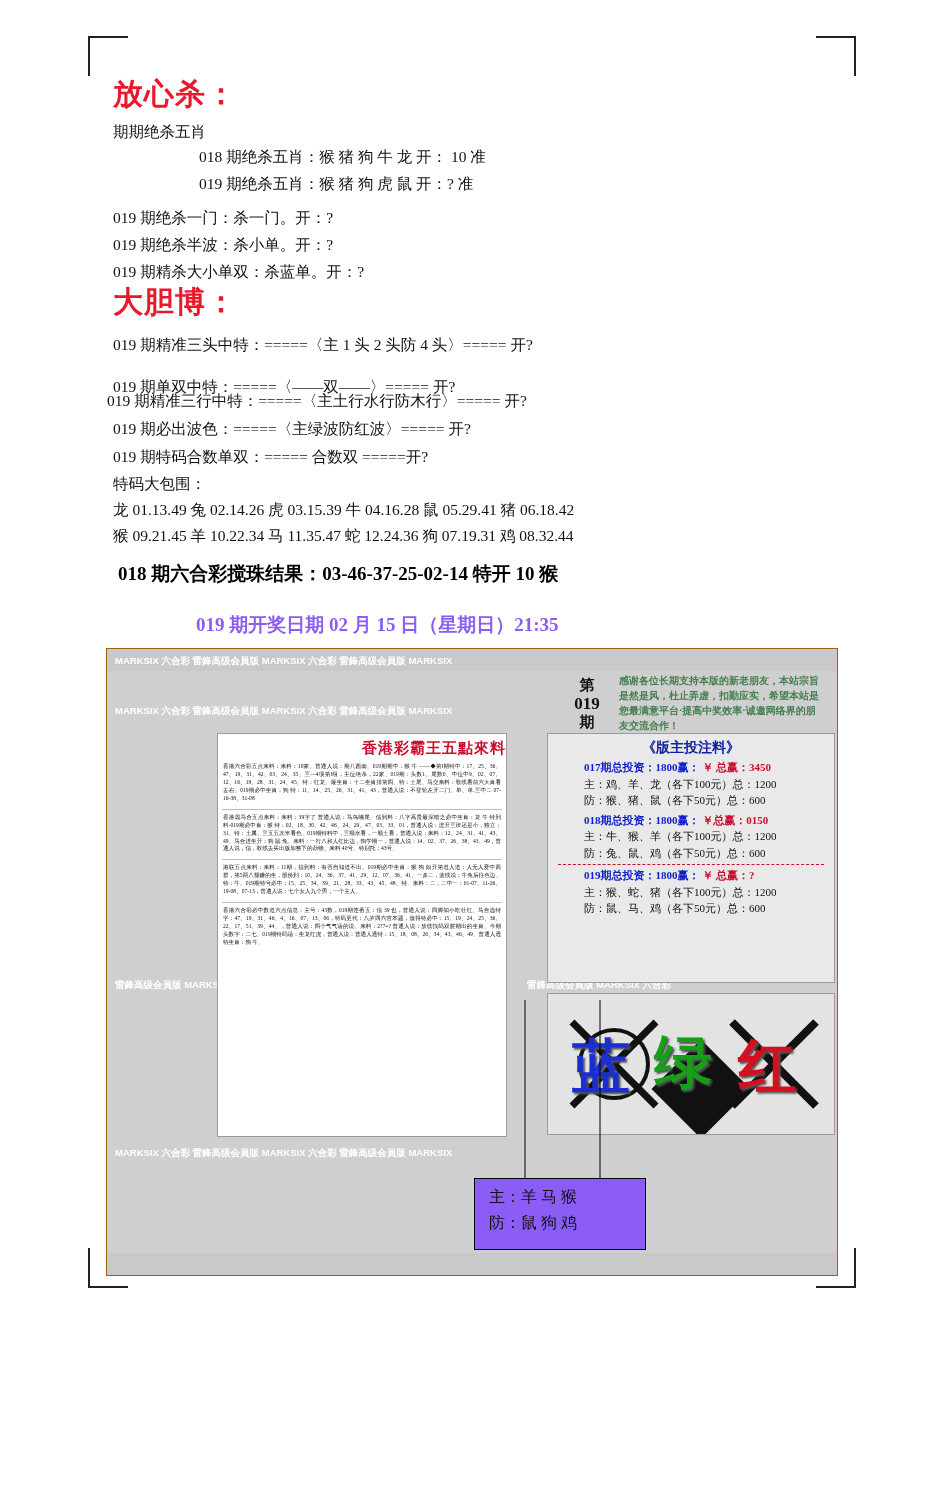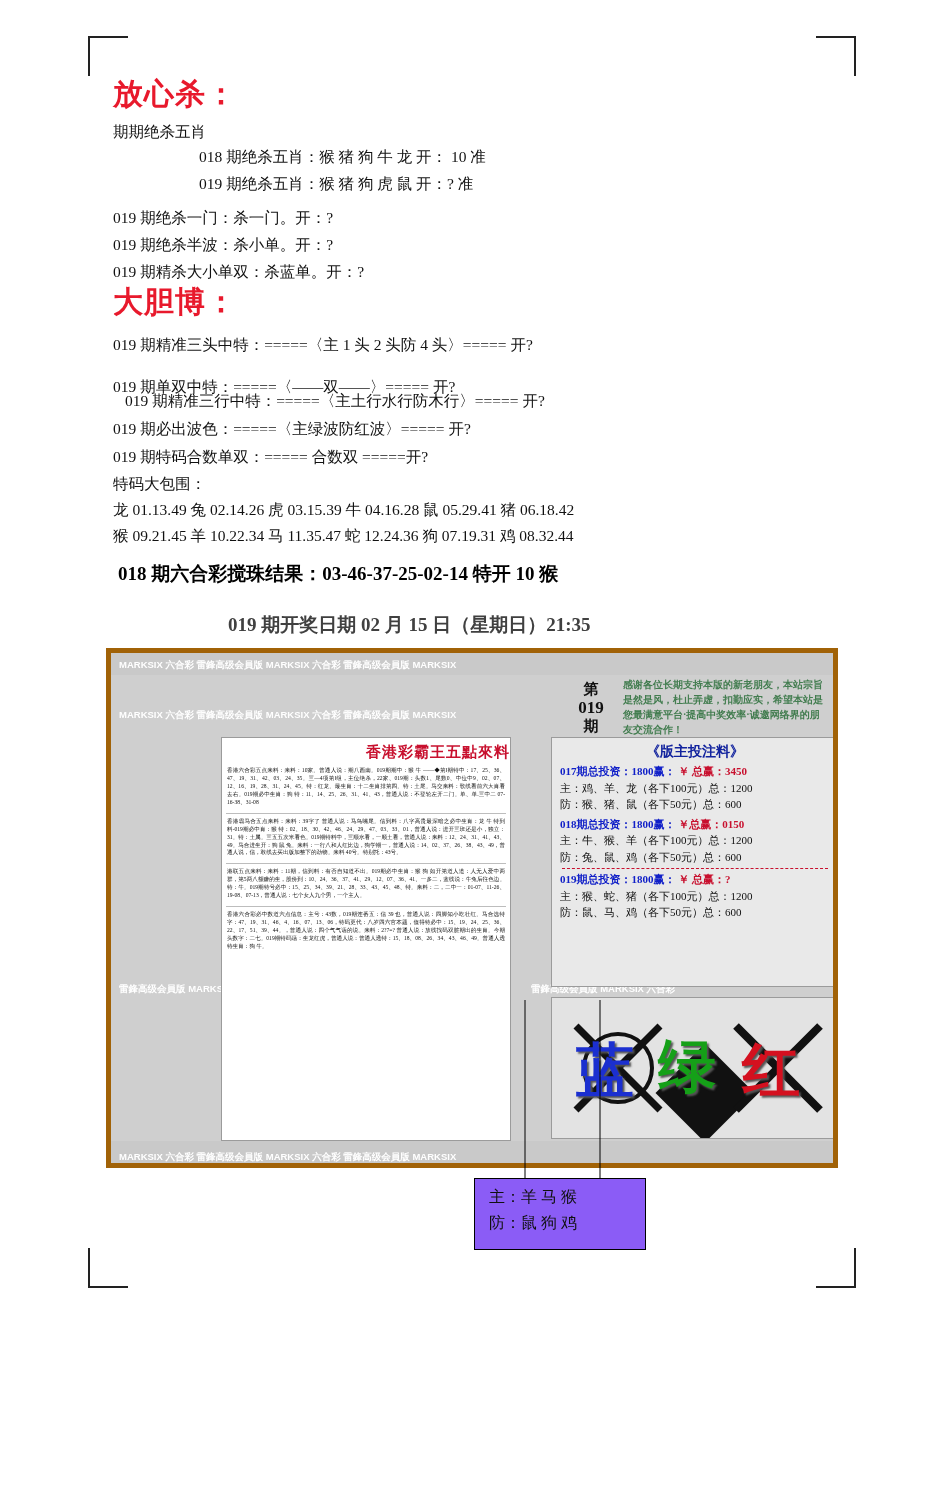--- a/index.html
+++ b/index.html
@@ -33,28 +33,28 @@
   #head2 { position:absolute; left:113px; top:282px; }
 
   .ln { position:absolute; font-size:15.5px; color:#111; white-space:nowrap; }
 
   .result-line {
     position:absolute; left:118px; top:561px;
     font-size:19px; font-weight:bold; color:#000; white-space:nowrap;
   }
   .date-line {
     position:absolute; left:196px; top:612px;
-    font-size:19px; font-weight:bold; color:#404040; white-space:nowrap;margin-left:32px;
+    font-size:19px; font-weight:bold; color:#8b5cf6; white-space:nowrap;
   }
 
   
   .poster {
-    position:absolute; left:106px; top:648px; width:732px; height:520px;
+    position:absolute; left:106px; top:648px; width:732px; height:628px;
     background:#cfcfcf;
-    border:5px solid #a16207;
+    border:1px solid #a16207;
     overflow:hidden;
   }
   .poster-top {
     position:absolute; left:0; top:0; width:732px; height:22px; background:#c9c9c9;
   }
   .poster-bot {
     position:absolute; left:0; bottom:0; width:732px; height:22px; background:#c9c9c9;
   }
   .wmtext { position:absolute; font-size:9.5px; color:#fff; font-weight:bold; font-family:"Liberation Sans", sans-serif; white-space:nowrap;}
 
@@ -95,21 +95,21 @@
     position:absolute; left:440px; top:84px; width:288px; height:250px;
     background:#e9e9e9; border:1px solid #9b9b9b;
   }
   .rightbox .hdr {
     text-align:center; color:#12239e; font-weight:bold; font-size:14px;
     padding:5px 0 2px;
   }
   .rb-row { font-size:11px; line-height:1.5; padding:0 8px; color:#111; white-space:nowrap; }
   .rb-row .blue { color:#1120c8; font-weight:bold; }
   .rb-row .red { color:#c8102e; font-weight:bold; }
-  .rb-grp { margin-bottom:3px; }
+  .rb-grp { margin-bottom:3px;padding-left:28px; }
   .rb-hr { border:0; border-top:1px dashed #c8102e; margin:2px 10px; }
 
   .colorart {
     position:absolute; left:440px; top:344px; width:288px; height:142px;
     background:#e3e3e3; border:1px solid #9b9b9b; overflow:hidden;
   }
   .colorart .big {
     position:absolute; font-size:58px; font-weight:bold;
     font-family:"Liberation Serif", serif;
   }
@@ -154,21 +154,21 @@
   <div class="ln" style="left:199px; top:147px;">018 期绝杀五肖：猴  猪  狗  牛  龙          开： 10  准</div>
   <div class="ln" style="left:199px; top:174px;">019 期绝杀五肖：猴  猪  狗  虎  鼠          开：?   准</div>
   <div class="ln" style="left:113px; top:208px;">019 期绝杀一门：杀一门。开：?</div>
   <div class="ln" style="left:113px; top:235px;">019 期绝杀半波：杀小单。开：?</div>
   <div class="ln" style="left:113px; top:262px;">019 期精杀大小单双：杀蓝单。开：?</div>
 
   <div id="head2" class="sec-title">大胆博：</div>
 
   <div class="ln" style="left:113px; top:335px;font-family:Liberation Serif, serif;">019 期精准三头中特：=====〈主 1 头 2 头防 4 头〉===== 开?</div>
   <div class="ln" style="left:113px; top:377px;font-family:Liberation Serif, serif;">019 期单双中特：=====〈——双——〉===== 开?</div>
-  <div class="ln" style="left:125px; top:391px;">019 期精准三行中特：=====〈主土行水行防木行〉===== 开?</div>
+  <div class="ln" style="left:107px; top:391px;">019 期精准三行中特：=====〈主土行水行防木行〉===== 开?</div>
   <div class="ln" style="left:113px; top:419px;">019 期必出波色：=====〈主绿波防红波〉===== 开?</div>
   <div class="ln" style="left:113px; top:447px;">019 期特码合数单双：=====  合数双  =====开?</div>
   <div class="ln" style="left:113px; top:474px;">特码大包围：</div>
   <div class="ln" style="left:113px; top:500px;">龙 01.13.49 兔 02.14.26 虎 03.15.39 牛 04.16.28 鼠 05.29.41 猪 06.18.42</div>
   <div class="ln" style="left:113px; top:526px;">猴 09.21.45 羊 10.22.34 马 11.35.47 蛇 12.24.36 狗 07.19.31 鸡 08.32.44</div>
 
   <div class="result-line">018 期六合彩搅珠结果：03-46-37-25-02-14 特开 10 猴</div>
   <div class="date-line">019 期开奖日期 02 月 15 日（星期日）21:35</div>
 
   <div class="poster">

